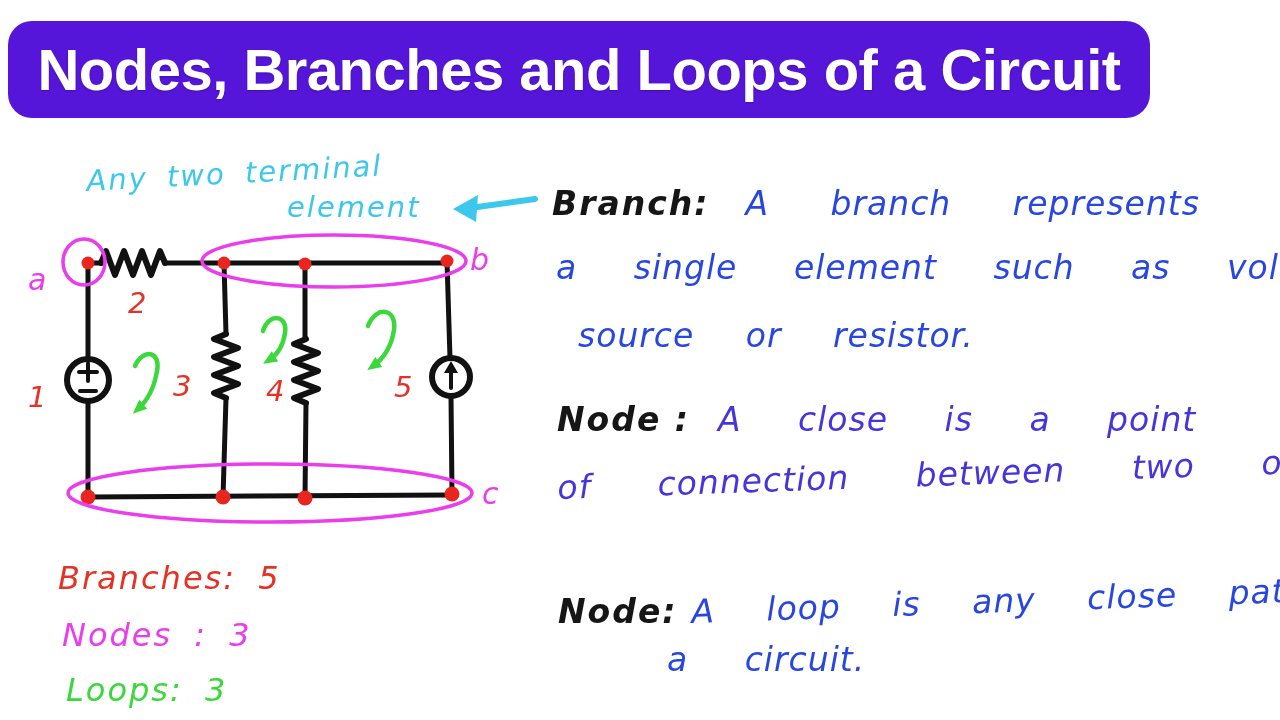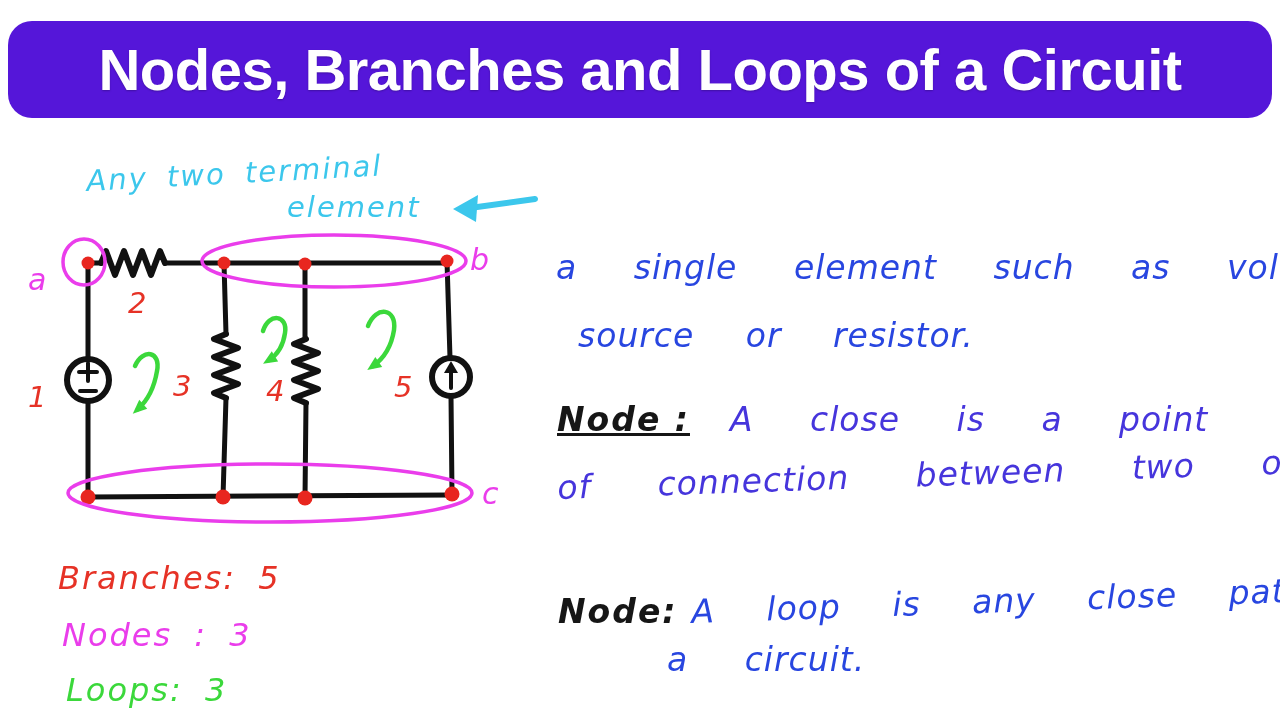--- a/index.html
+++ b/index.html
@@ -1,33 +1,33 @@
 <!DOCTYPE html>
 <html><head>
 <meta charset="utf-8">
 <style>
   html,body{margin:0;padding:0;background:#ffffff;}
   .stage{position:relative;width:1280px;height:720px;background:#ffffff;overflow:hidden;
          font-family:"Liberation Sans", sans-serif;}
-  .banner{position:absolute;left:8px;top:21px;width:1264px;height:97px;background:#5516D9;
+  .banner{position:absolute;left:8px;top:21px;width:1142px;height:97px;background:#5516D9;
           border-radius:24px;display:flex;align-items:center;justify-content:center;}
   .banner-title{color:#ffffff;font-weight:700;font-size:58px;letter-spacing:-0.5px;
           font-family:"Liberation Sans", sans-serif;white-space:nowrap;
           text-shadow:0 1px 2px rgba(0,0,0,0.25);}
   .overlay{position:absolute;left:0;top:0;width:1280px;height:720px;}
   .hw{font-family:"DejaVu Sans",sans-serif;font-style:italic;}
   .def-line{position:absolute;white-space:nowrap;font-family:"DejaVu Sans",sans-serif;
             font-style:italic;font-size:33px;}
   .term{color:#161616;font-weight:bold;letter-spacing:2px;}
   .ink-blue{color:#2846E0;letter-spacing:1px;}
   .ink-violet{color:#4635DC;letter-spacing:1px;}
   .tilt{transform:rotate(-2deg);transform-origin:left bottom;}
   .ws40{word-spacing:40px;} .ws45{word-spacing:45px;} .ws50{word-spacing:50px;}
   .ws55{word-spacing:55px;} .ws60{word-spacing:60px;}
-  .gap36{margin-right:36px;} .gap40{margin-right:40px;text-decoration:underline;} .gap14{margin-right:14px;}
+  .gap36{margin-right:36px;} .gap40{margin-right:28px;} .gap14{margin-right:14px;}
   svg text{user-select:none;}
 </style>
 </head>
 <body>
 
 <div class="stage">
 
   <div class="banner">
     <div class="banner-title">Nodes, Branches and Loops of a Circuit</div>
   </div>
@@ -118,20 +118,23 @@
       <text x="394" y="397">5</text>
     </g>
 
     <g class="hw" font-size="32" style="letter-spacing:2px;word-spacing:10px;">
       <text x="58" y="589" fill="#E63226">Branches:  5</text>
       <text x="62" y="646" fill="#EA3DEB">Nodes  : 3</text>
       <text x="66" y="701" fill="#3BD83B">Loops:  3</text>
     </g>
   </svg>
 
+  <div class="def-line" style="left:552px;top:184px;">
+    <span class="term gap36">Branch:</span><span class="ink-blue ws50">A branch represents</span>
+  </div>
   <div class="def-line ink-blue ws45" style="left:556px;top:248px;">a single element such as voltage</div>
   <div class="def-line ink-blue ws40" style="left:578px;top:316px;">source or resistor.</div>
 
   <div class="def-line" style="left:557px;top:400px;">
     <span class="term gap40">Node :</span><span class="ink-violet ws45">A close is a point</span>
   </div>
   <div class="def-line ink-violet ws55 tilt" style="left:558px;top:468px;">of connection between two or</div>
 
   <div class="def-line" style="left:558px;top:592px;">
     <span class="term gap14">Node:</span><span class="ink-blue ws40 tilt" style="display:inline-block;">A loop is any close path in</span>

